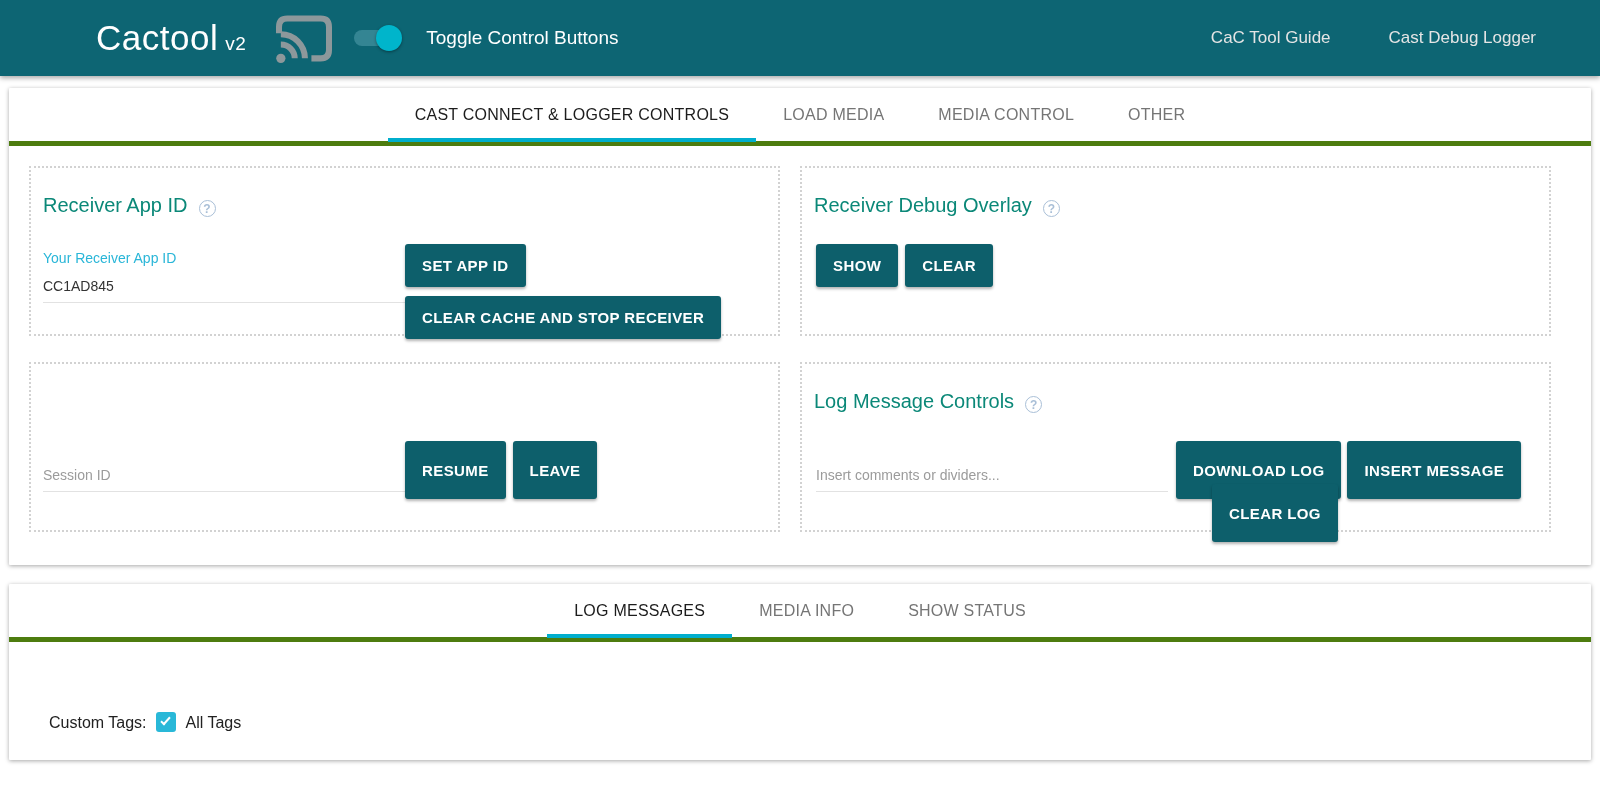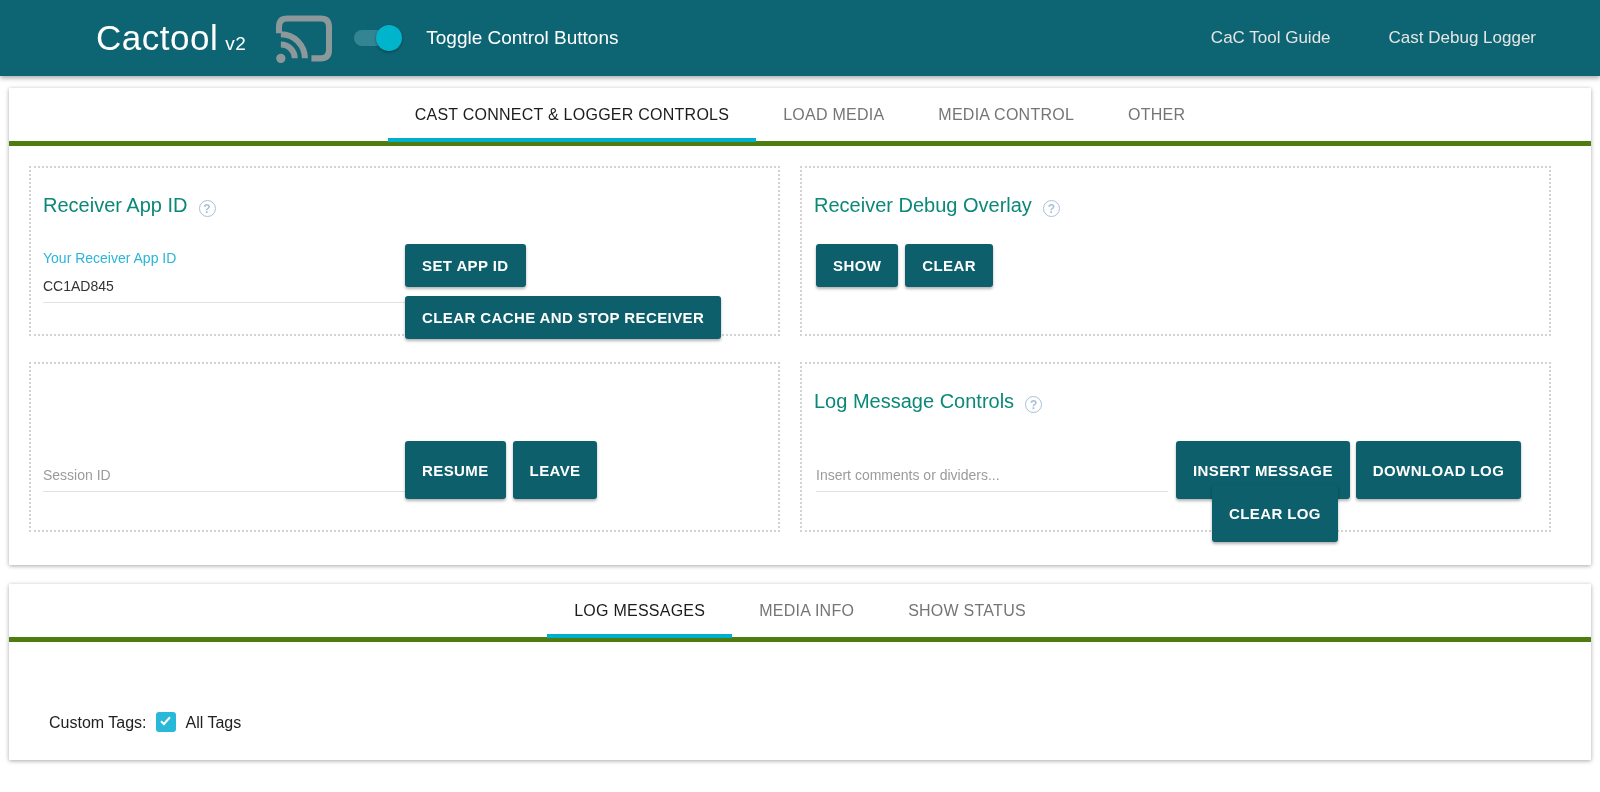--- a/index.html
+++ b/index.html
@@ -154,22 +154,22 @@
 
     <div class="panel">
       <div class="panel-title-row">
         <span class="panel-title">Log Message Controls</span>
         <span class="help"></span>
       </div>
       <div class="mat-field p4-field">
         <input class="text-input" placeholder="Insert comments or dividers..." style="">
       </div>
       <div class="p4-buttons-row1">
+        <button class="btn btn-sm">DOWNLOAD LOG</button>
         <button class="btn btn-sm">INSERT MESSAGE</button>
-        <button class="btn btn-sm">DOWNLOAD LOG</button>
       </div>
       <button class="btn btn-sm p4-clear-log">CLEAR LOG</button>
     </div>
 
   </div>
 </section>
 
 <section class="card bottom-card">
   <div class="tabbar">
     <div class="tab active">LOG MESSAGES</div>

